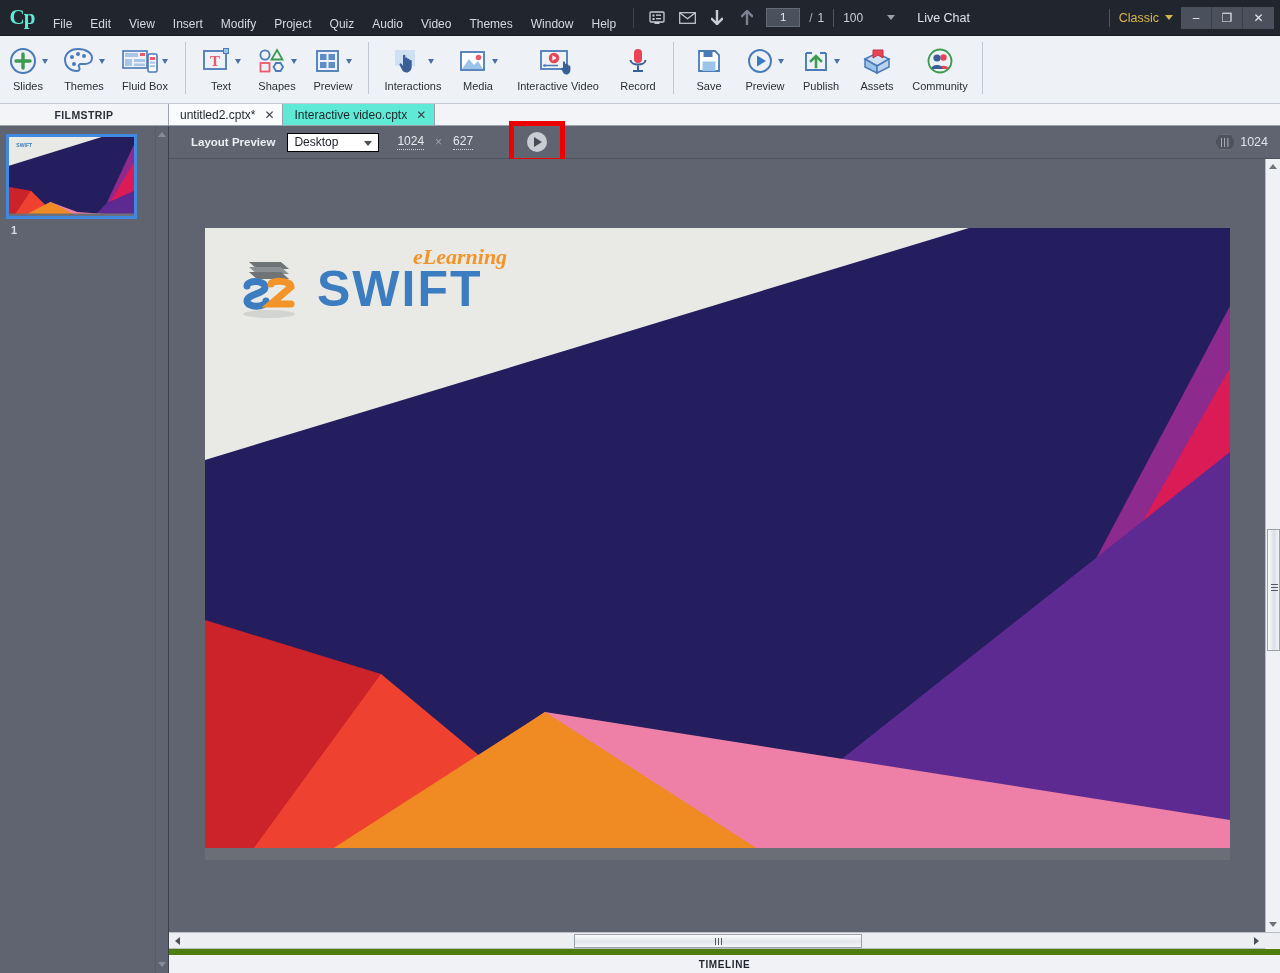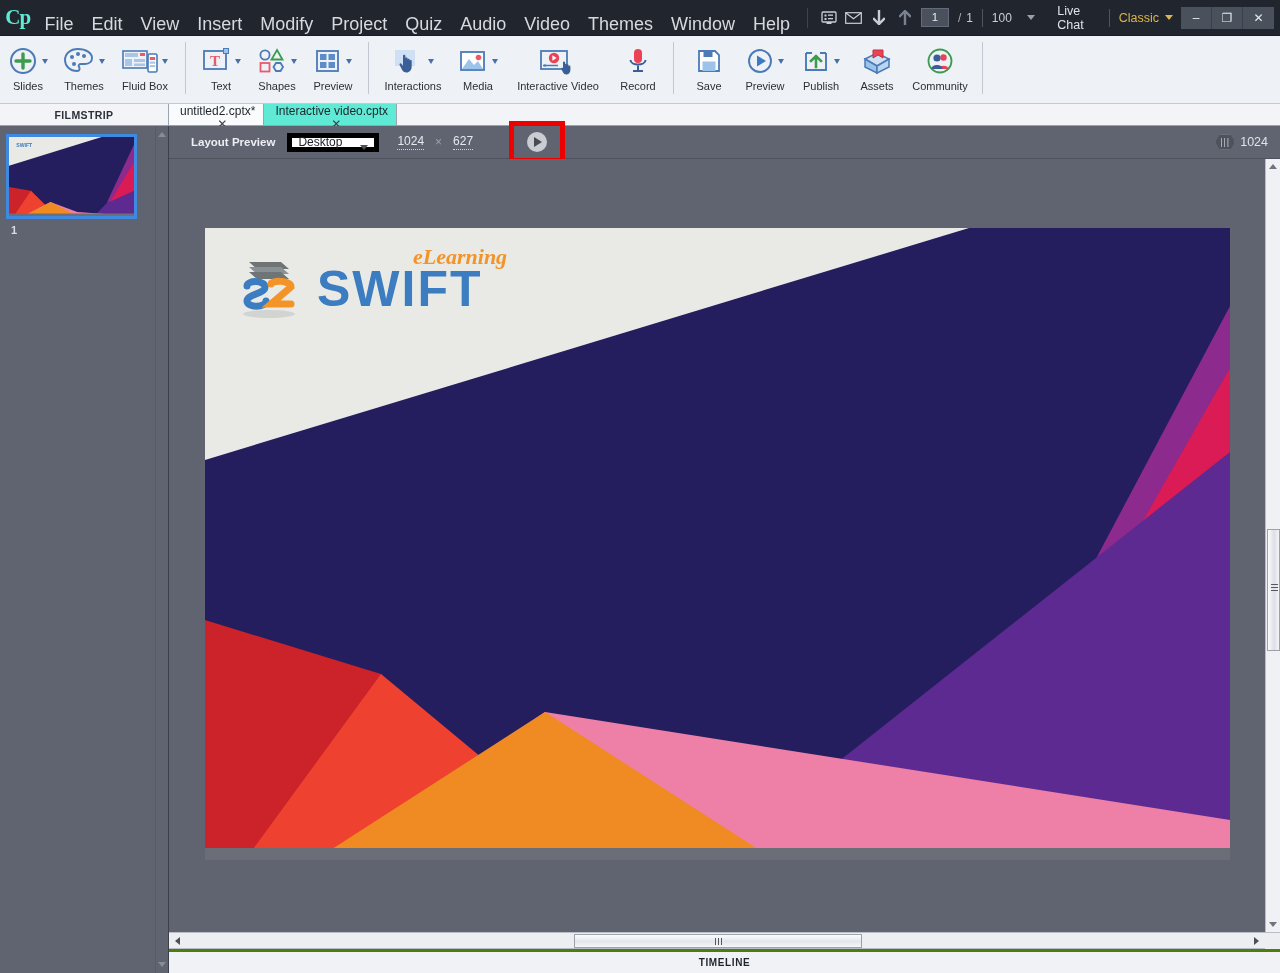--- a/index.html
+++ b/index.html
@@ -27,21 +27,21 @@
     font-size: 21px; font-weight: bold; color: #5eead4;
     letter-spacing: -1px;
   }
   .cursor-arrow {
     position: absolute; left: 2px; top: 1px;
     width: 0; height: 0; z-index: 50;
     pointer-events: none;
   }
   .menu-item {
     padding: 0 9px; height: 24px; line-height: 36px;
-    font-size: 18px; color: #d6d9de; cursor: default;
+    font-size: 12px; color: #d6d9de; cursor: default;
     white-space: nowrap;
   }
   .menu-sep {
     width: 1px; height: 20px; background: #3d444f; margin: 0 8px;
   }
   .mb-icon {
     width: 24px; height: 24px; display: flex;
     align-items: center; justify-content: center;
     color: #c9ced6; margin: 0 3px;
   }
@@ -107,21 +107,21 @@
   }
   .filmstrip-hdr {
     width: 169px; display: flex; align-items: center; justify-content: center;
     font-size: 10.5px; font-weight: bold; color: #2b3038;
     background: #f2f4f8; border-right: 1px solid #9aa2ae;
     letter-spacing: 0.4px;
   }
   .tab {
     display: flex; align-items: center; padding: 0 8px 0 11px;
     font-size: 12px; color: #1f242c; background: #fafbfd;
-    border-right: 1px solid #9aa2ae; white-space: nowrap; flex-direction: column;
+    border-right: 1px solid #9aa2ae; white-space: nowrap;
   }
   .tab.active { background: #5eead4; }
   .tab-x {
     margin-left: 9px; font-size: 12px; color: #3a4049; line-height: 1;
   }
 
   
   .filmstrip {
     position: absolute; left: 0; top: 126px; width: 169px; height: 847px;
     background: #5f6470; border-right: 1px solid #3c4049;
@@ -150,21 +150,21 @@
   
   .lpbar {
     position: absolute; left: 169px; top: 126px; width: 1111px; height: 33px;
     background: #5f6470;
     display: flex; align-items: center;
     border-bottom: 1px solid #4e525c;
   }
   .lp-label { font-size: 11.5px; color: #eceef2; margin-left: 22px; font-weight: bold;}
   .lp-select {
     margin-left: 12px; width: 92px; height: 19px;
-    background: #ffffff; border: 5px solid #000000;
+    background: #ffffff; border: 1px solid #000000;
     font-size: 12px; color: #1a1e25;
     display: flex; align-items: center; padding-left: 6px;
     position: relative;
   }
   .lp-select .sel-caret {
     position: absolute; right: 6px; top: 7px;
     width: 0; height: 0;
     border-left: 4px solid transparent;
     border-right: 4px solid transparent;
     border-top: 5px solid #4b5058;
@@ -267,21 +267,21 @@
     border-top: 4.5px solid transparent;
     border-bottom: 4.5px solid transparent;
     border-left: 5px solid #4b5058;
   }
 
   
   .timeline {
     position: absolute; left: 169px; top: 949px; width: 1111px; height: 24px;
     background: #f0f2f6;
     display: flex; align-items: center; justify-content: center;
-    border-top: 3px solid #4d7c0f;
+    border-top: 6px solid #4d7c0f;
   }
   .timeline .tl-text {
     font-size: 10px; font-weight: bold; color: #1f242c; letter-spacing: 0.6px;
   }
   .corner-box {
     position: absolute; right: 0; top: 932px; width: 15px; height: 17px;
     background: #eceef2; border-top: 1px solid #b8bdc6;
   }
 </style>
 </head>

